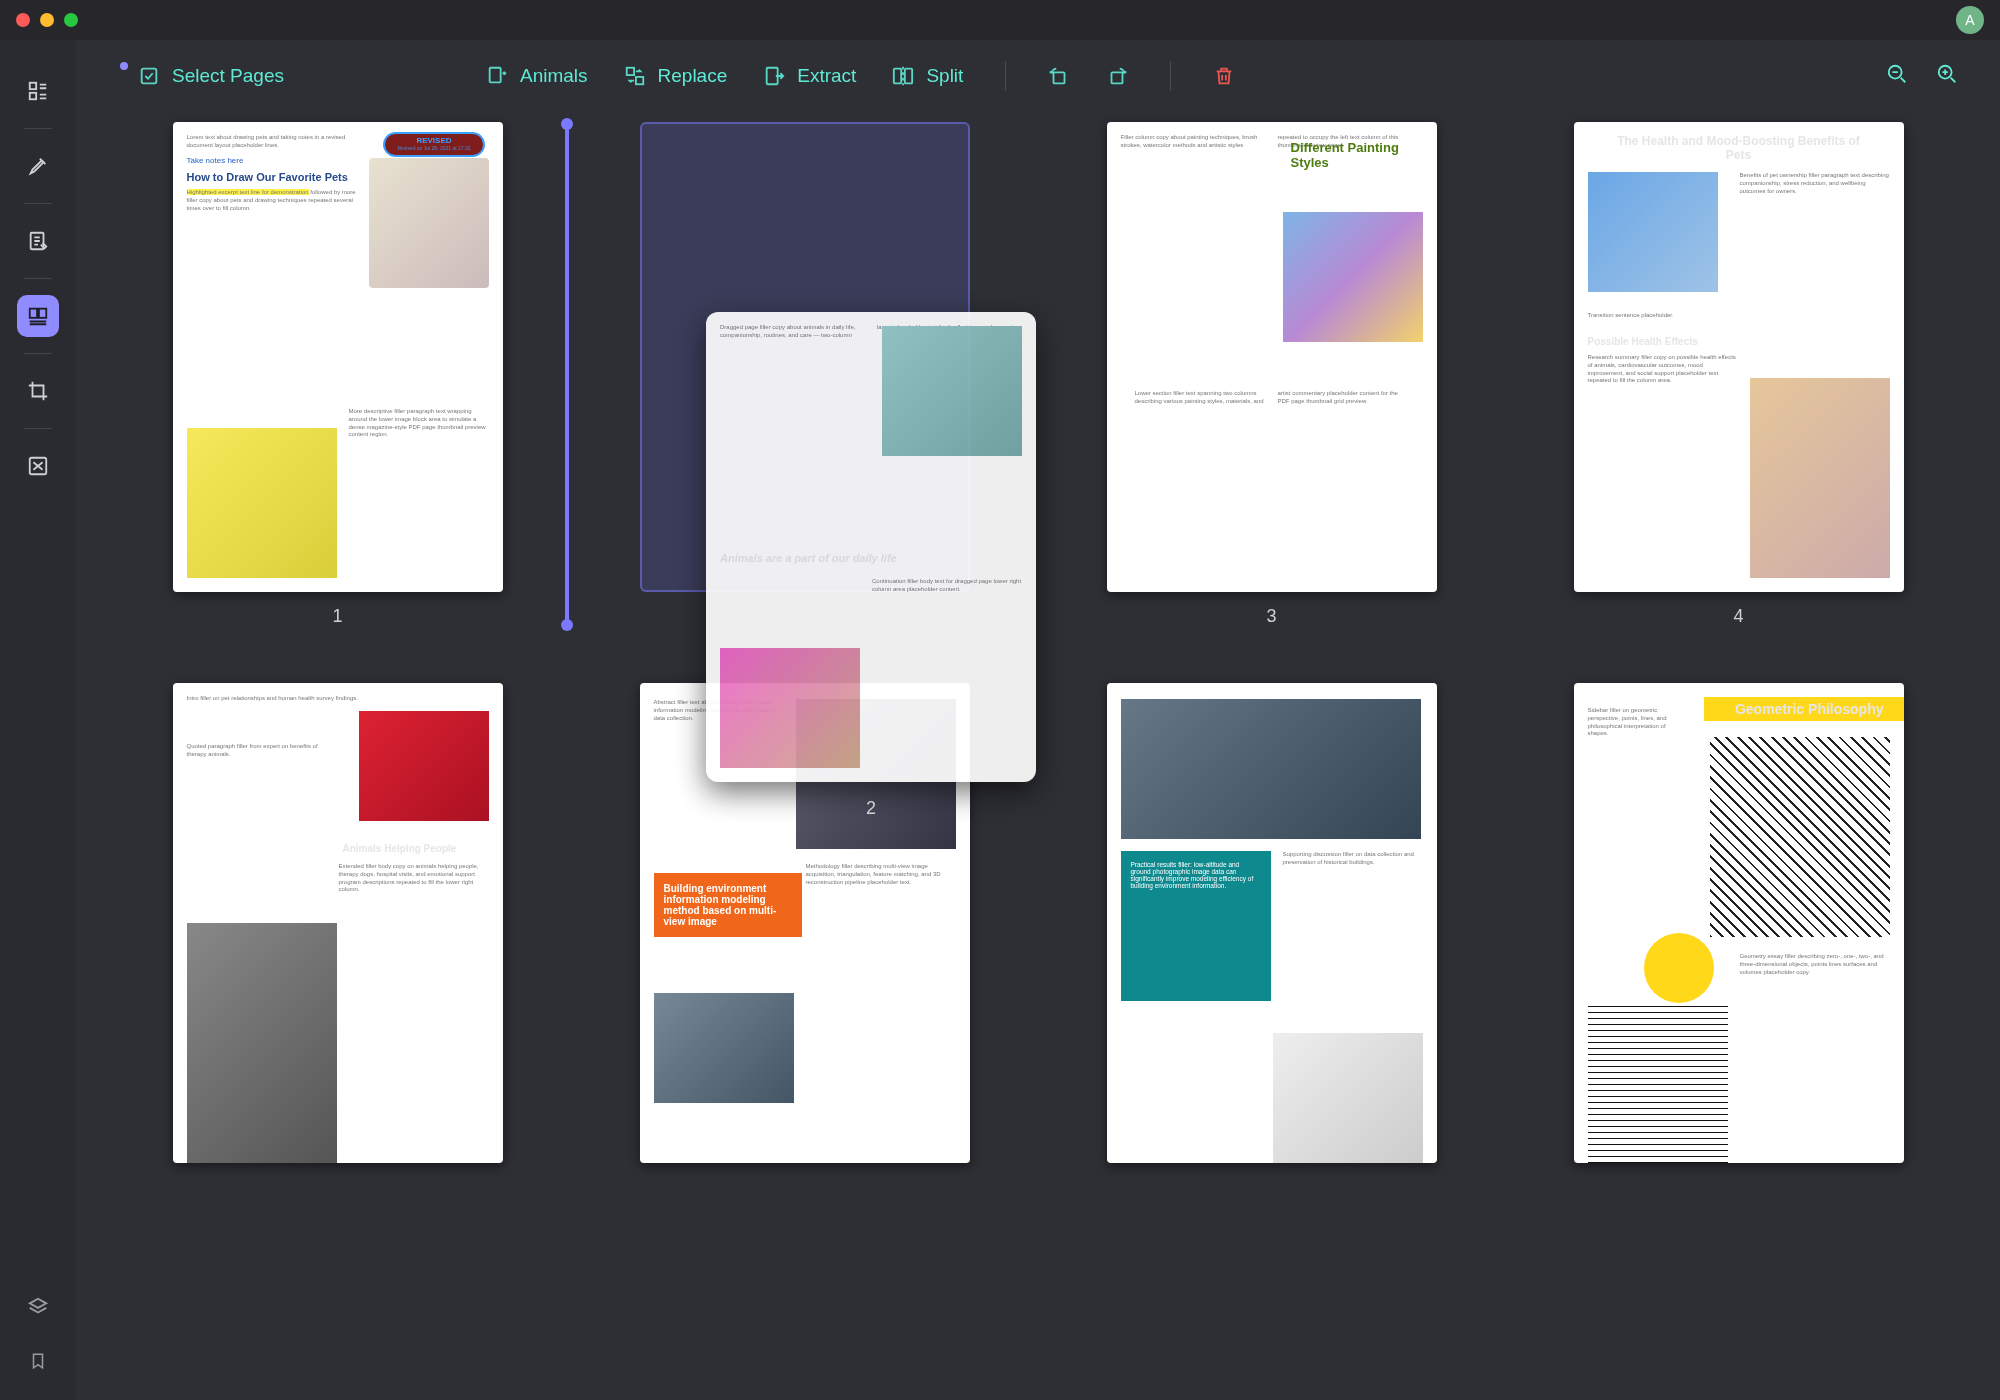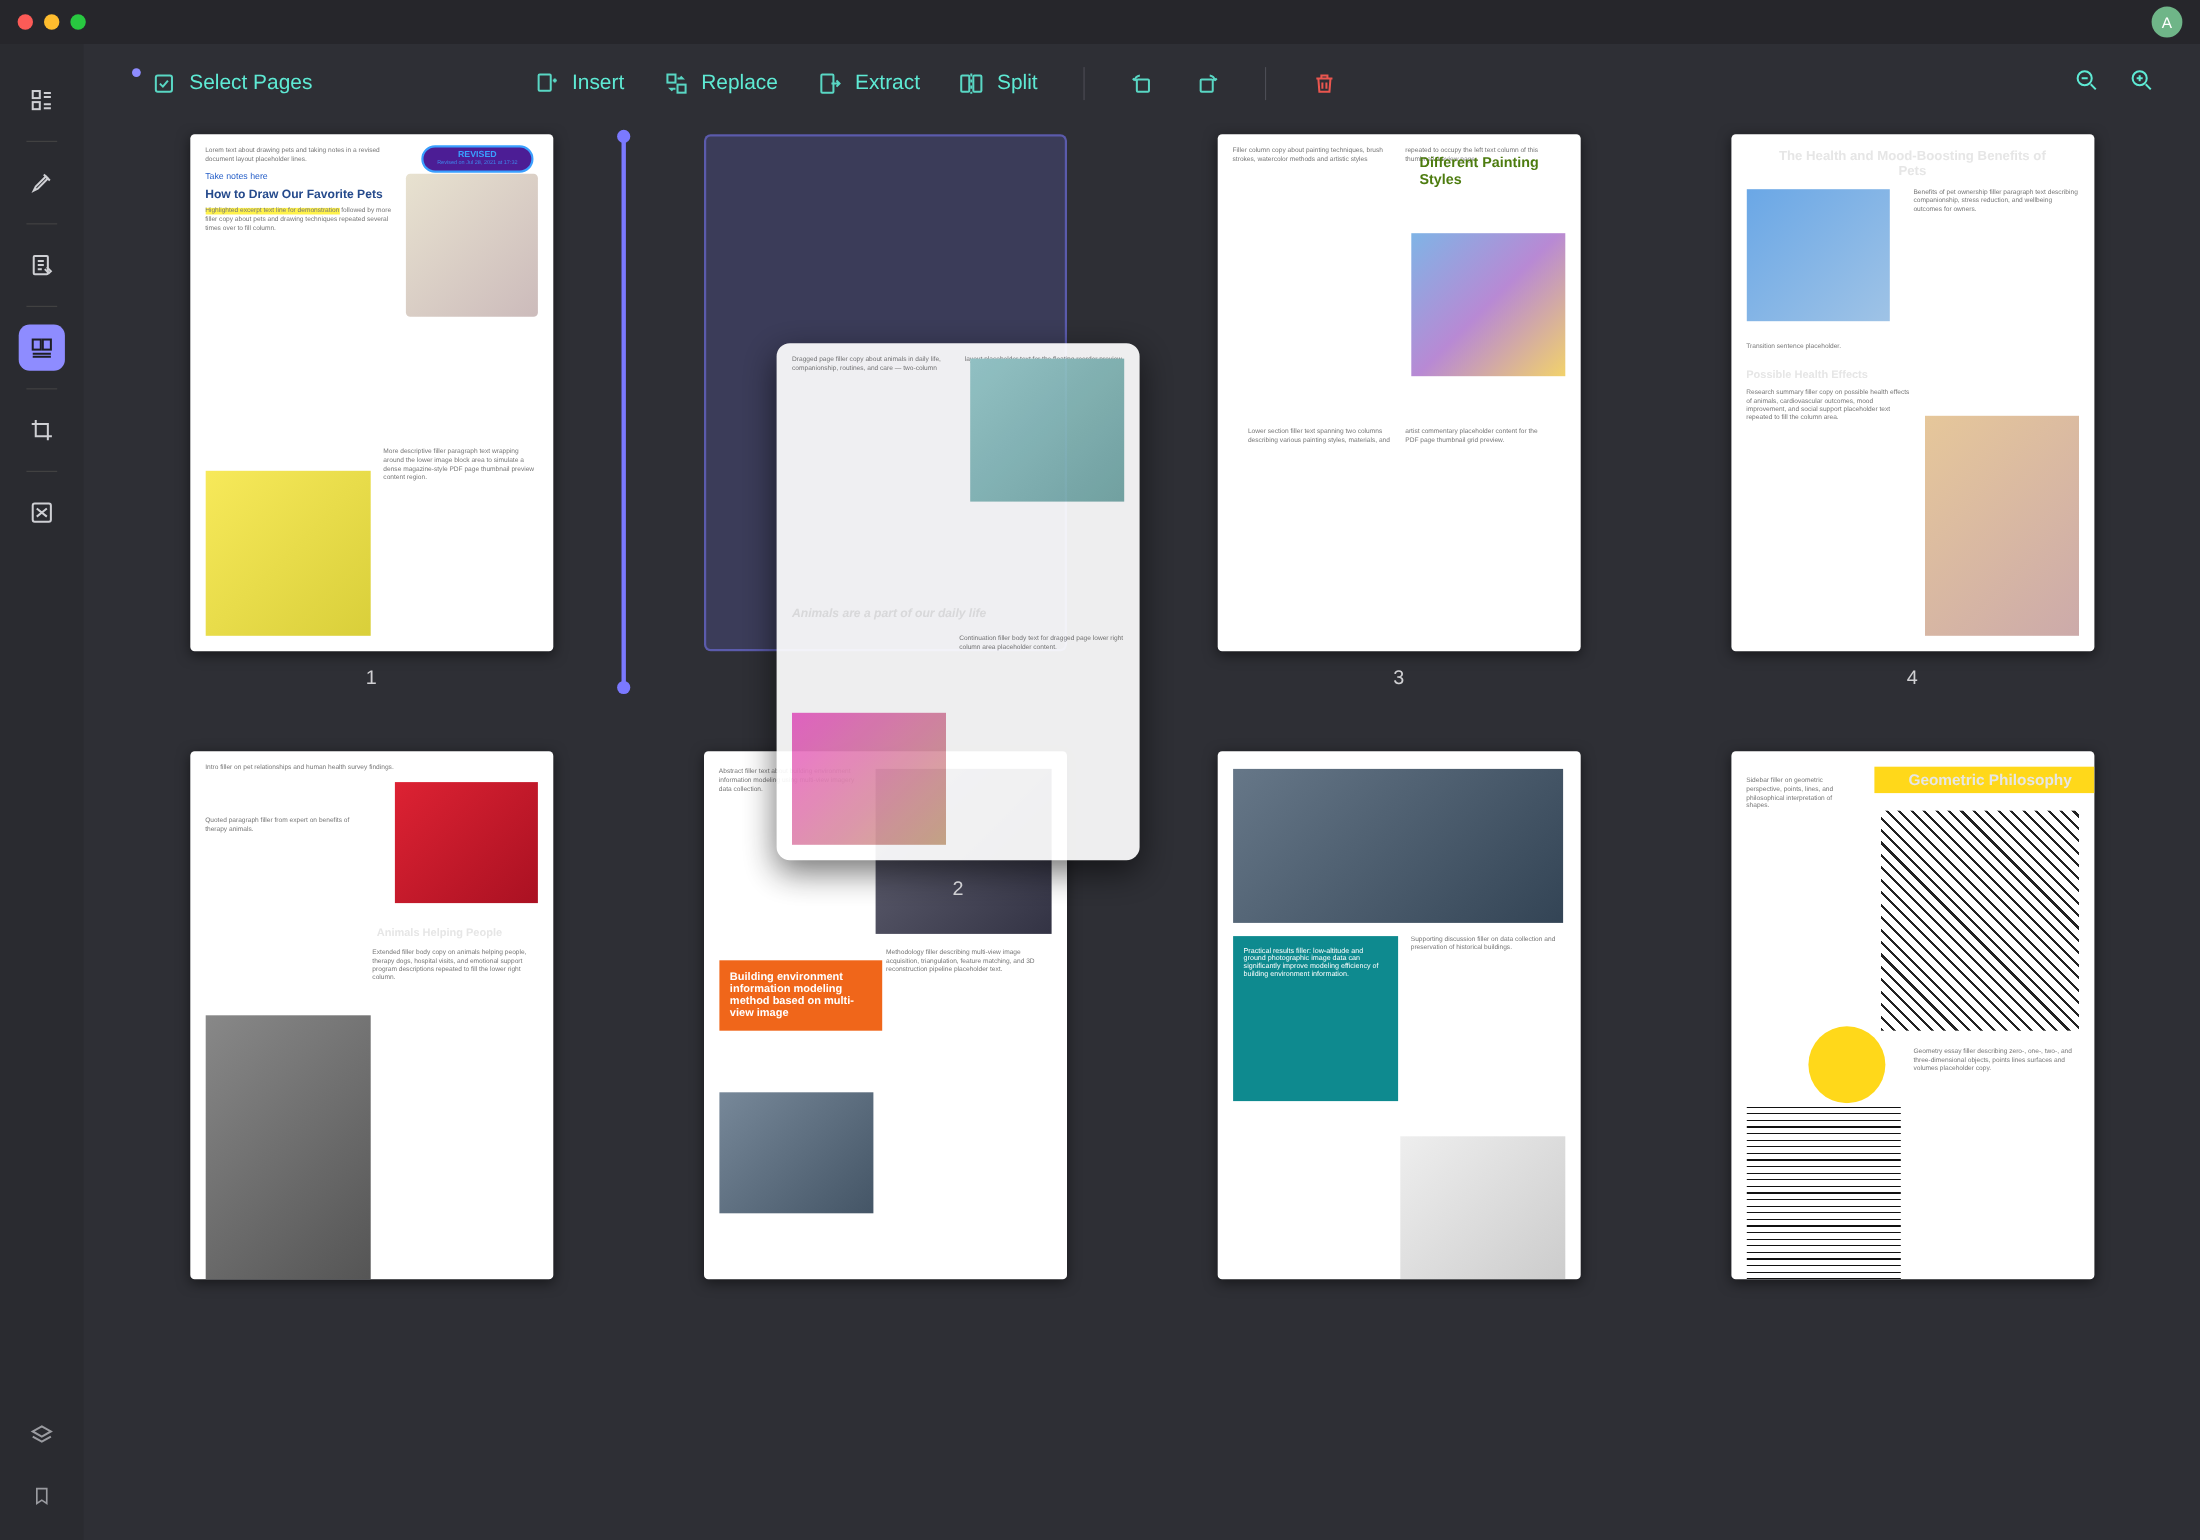--- a/index.html
+++ b/index.html
@@ -50,21 +50,21 @@
 
   
   .dragpage { position: absolute; width: 330px; height: 470px; background: #fff; border-radius: 4px; box-shadow: 0 10px 30px rgba(0,0,0,.6); opacity: .92; overflow: hidden; }
   .dragnum { position: absolute; font-size: 18px; color: #d0d0d3; }
 
   
   .body-col { padding: 12px 14px; font-size: 6.5px; line-height: 1.35; color: #555; }
   .body-col.two { columns: 2; column-gap: 12px; }
   .p-title { font-size: 11px; font-weight: 700; color: #254a8c; margin: 4px 0; }
   .p-title.black { color: #4d7c0f; font-size: 13px; }
-  .revised { position: absolute; top: 10px; right: 18px; border: 2px solid #3aa0ff; color: #3aa0ff; font-size: 8px; font-weight: 700; padding: 2px 12px 4px; border-radius: 999px; text-align: center; background: #4c1d95; }
+  .revised { position: absolute; top: 10px; right: 18px; border: 2px solid #3aa0ff; color: #3aa0ff; font-size: 8px; font-weight: 700; padding: 2px 12px 4px; border-radius: 999px; text-align: center; background: #7f1d1d; }
   .hl { background: #fff24a; }
 
   .pg-img { position: absolute; background: #ccd; }
 
   
   .teal-box { background: #0e8a8f; color: #fff; font-size: 6.5px; padding: 10px; }
   .orange-box { background: #f0661a; color: #fff; padding: 10px; font-size: 10px; font-weight: 700; }
   .yellow { background: #ffd81a; }
 
   .mini { font-size: 6px; color: #666; line-height: 1.3; }
@@ -159,21 +159,21 @@
         <span>Select Pages</span>
       </div>
 
       <div style="width:130px"></div>
 
       <div class="tbtn">
         <svg width="22" height="22" viewBox="0 0 24 24" fill="none" stroke="currentColor" stroke-width="2">
             <rect x="4" y="3" width="12" height="16" rx="1"></rect>
             <path d="M18 9h4M20 7v4"></path>
           </svg>
-        <span>Insert</span>
+        <span>Animals</span>
       </div>
       <div class="tbtn">
         <svg width="22" height="22" viewBox="0 0 24 24" fill="none" stroke="currentColor" stroke-width="2">
             <rect x="3" y="3" width="8" height="8"></rect>
             <rect x="13" y="13" width="8" height="8"></rect>
             <path d="M13 7h5l-2-2M11 17H6l2 2"></path>
           </svg>
         <span>Replace</span>
       </div>
       <div class="tbtn">

